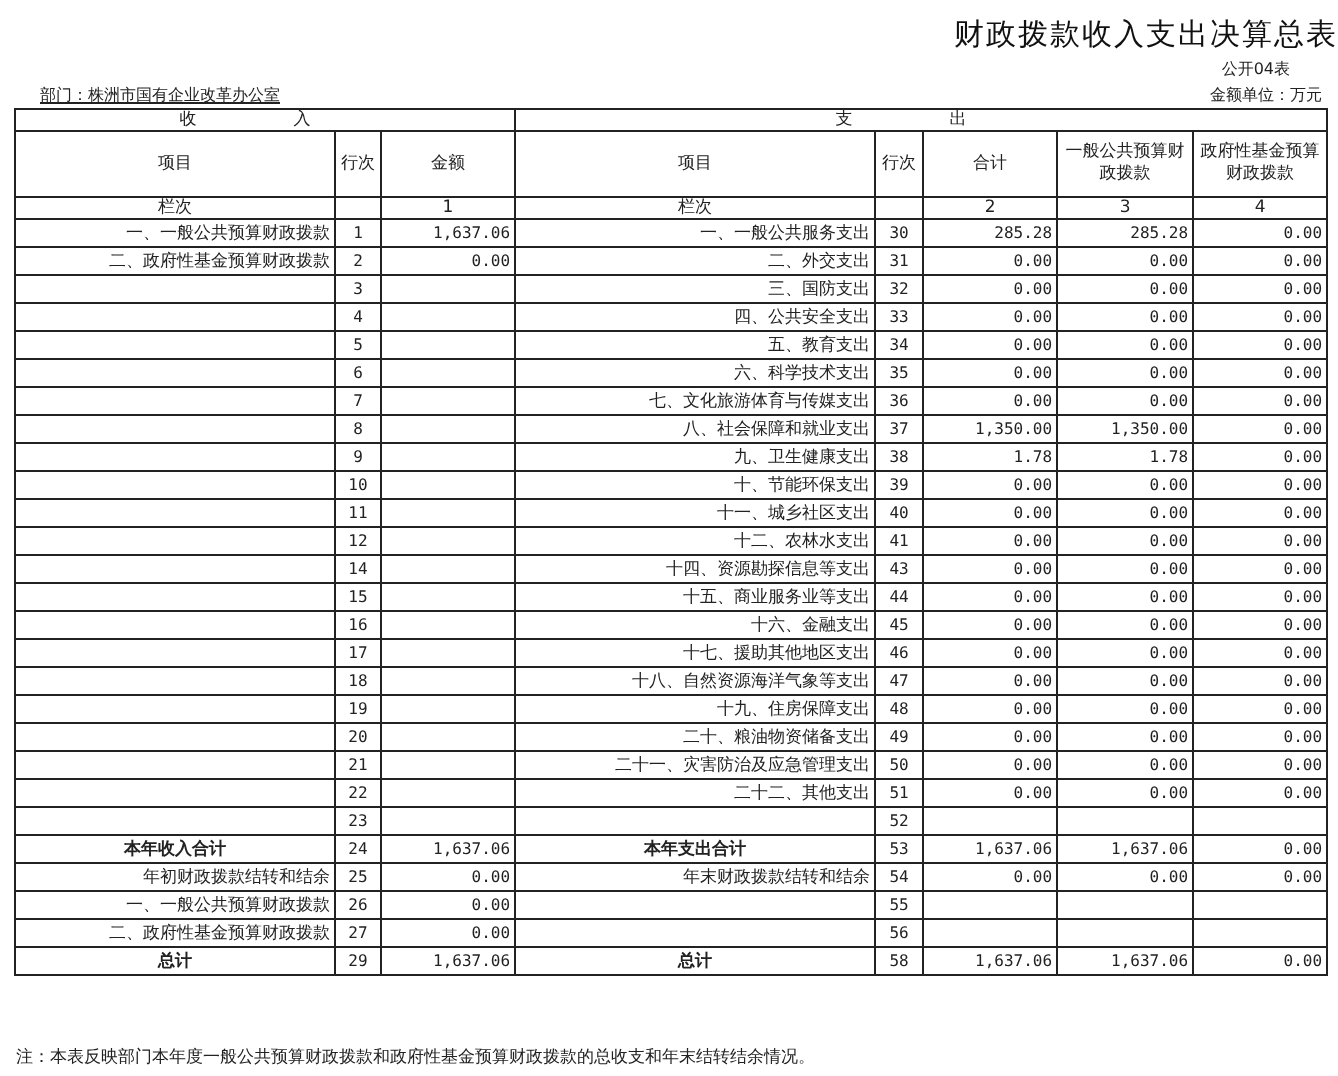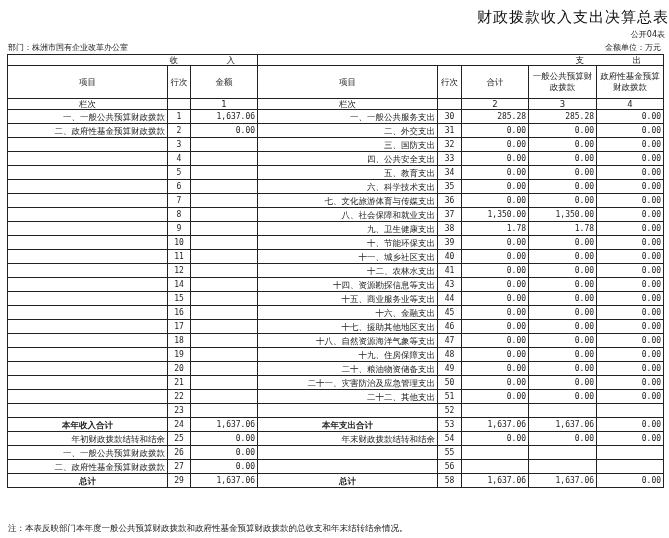--- a/index.html
+++ b/index.html
@@ -6,43 +6,43 @@
   body {
     width: 669px; height: 538px; position: relative; overflow: hidden;
     font-family: "DejaVu Sans", "Liberation Sans", sans-serif;
     color: #1a1a1a;
   }
   .title {
     position: absolute; left: 0; top: 8px; width: 669px; text-align: right;
     font-size: 15px; letter-spacing: 1px; color: #111;
   }
   .form-no {
-    position: absolute; right: 4px; top: 29px; font-size: 8px; color: #222;
+    position: absolute; right: 24px; top: 29px; font-size: 8px; color: #222;
   }
   .dept {
-    position: absolute; left: 8px; top: 42px; font-size: 8px; color: #222;
+    position: absolute; left: 20px; top: 42px; font-size: 8px; color: #222; text-decoration: underline;
   }
   .unit {
     position: absolute; right: 8px; top: 42px; font-size: 8px; color: #222;
   }
   table.main {
     position: absolute; left: 7px; top: 54px;
     border-collapse: collapse; table-layout: fixed;
     width: 656px; font-size: 8.5px;
   }
   table.main td {
     border: 1px solid #222; padding: 0 2px; height: 13px; line-height: 12px;
     white-space: nowrap; overflow: hidden; color: #222;
   }
   td.c { text-align: center; }
   td.r { text-align: right; font-family: "DejaVu Sans Mono", "Liberation Mono", monospace; font-size: 8px; }
   td.l { text-align: right; }
   td.ln { text-align: center; font-family: "DejaVu Sans Mono", "Liberation Mono", monospace; font-size: 8px; }
   td.b { font-weight: bold; text-align: center; }
-  tr.h1 td { height: 10px; line-height: 10px; letter-spacing: 20px; text-align: right; }
+  tr.h1 td { height: 10px; line-height: 10px; letter-spacing: 20px; }
   tr.h2 td { height: 32px; line-height: 11px; white-space: normal; }
   tr.h3 td { height: 10px; line-height: 10px; }
   .note {
     position: absolute; left: 8px; top: 523px; font-size: 8.5px; color: #222;
   }
 </style>
 </head>
 <body>
 
 <div class="title">财政拨款收入支出决算总表</div>

